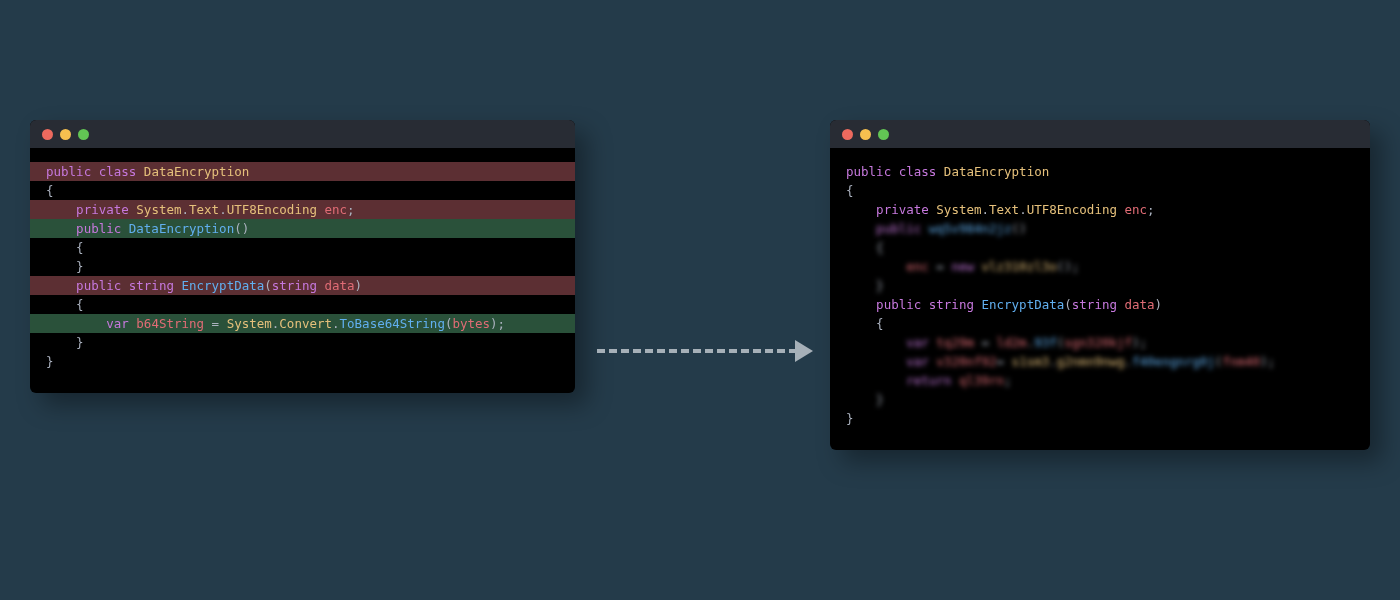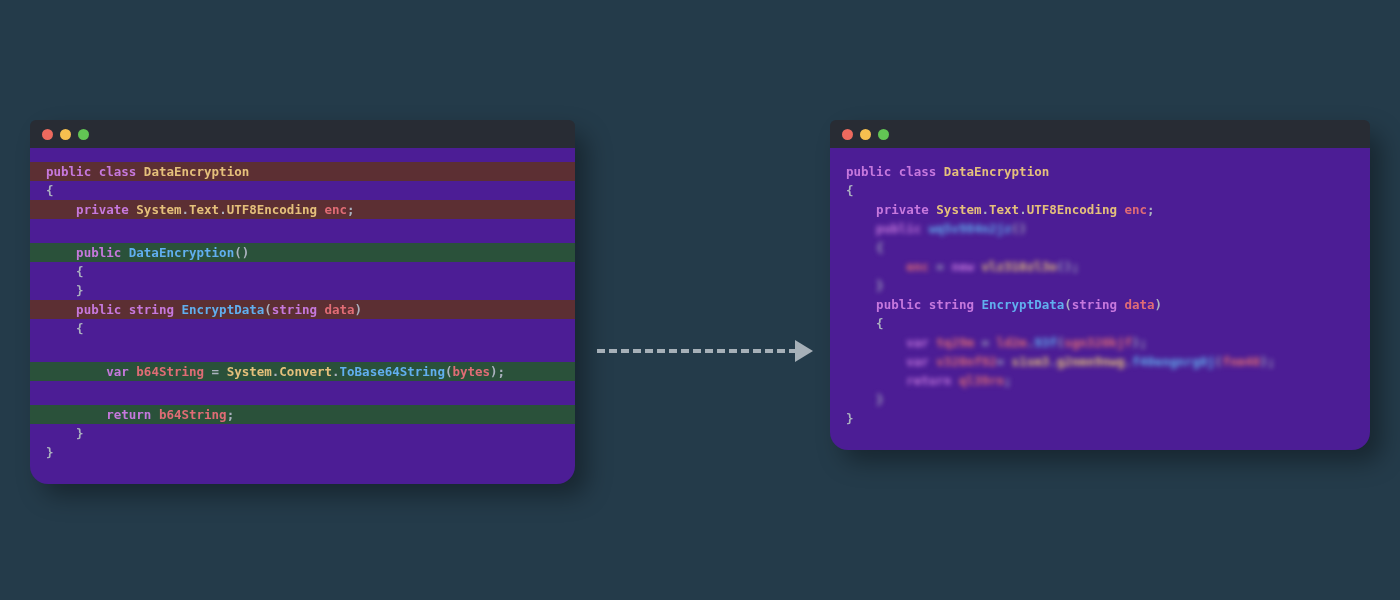--- a/index.html
+++ b/index.html
@@ -6,24 +6,23 @@
 body {
   width: 1400px;
   height: 600px;
   background: #243b4a;
   font-family: 'Menlo', 'Consolas', monospace;
   position: relative;
   overflow: hidden;
 }
 .window {
   position: absolute;
-  background: #4c1d95;
-  border-radius: 18px;
+  background: #000000;
+  border-radius: 6px;
   box-shadow: 12px 12px 24px rgba(0,0,0,0.35);
-  font-weight: bold;
 }
 .window-left {
   left: 30px;
   top: 120px;
   width: 545px;
 }
 .window-right {
   left: 830px;
   top: 120px;
   width: 540px;
@@ -42,21 +41,21 @@
 .dot-yellow { background: #f5bf4f; }
 .dot-green { background: #62c554; }
 .code-area {
   padding: 14px 0 22px 0;
   font-size: 12.5px;
   line-height: 19px;
   color: #abb2bf;
 }
 .line { white-space: pre; padding: 0 16px; }
 .hl-red { background: #5c2f33; }
-.hl-green { background: #2a513a; margin-top: 24px; }
+.hl-green { background: #2a513a; }
 .blur { filter: blur(2.5px); }
 .kw { color: #c678dd; }
 .type { color: #e5c07b; }
 .fn { color: #61afef; }
 .var { color: #e06c75; text-align: right; }
 .plain { color: #abb2bf; }
 .arrow-wrap {
   position: absolute;
   left: 597px;
   top: 339px;
@@ -92,21 +91,20 @@
       <div class="line"><span class="plain">{</span></div>
       <div class="line hl-red"><span class="plain">    </span><span class="kw">private</span><span class="plain"> </span><span class="type">System</span><span class="plain">.</span><span class="type">Text</span><span class="plain">.</span><span class="type">UTF8Encoding</span><span class="plain"> </span><span class="var">enc</span><span class="plain">;</span></div>
       <div class="line"><span class="plain"></span></div>
       <div class="line hl-green"><span class="plain">    </span><span class="kw">public</span><span class="plain"> </span><span class="fn">DataEncryption</span><span class="plain">()</span></div>
       <div class="line"><span class="plain">    {</span></div>
       <div class="line"><span class="plain">    }</span></div>
       <div class="line"><span class="plain"></span></div>
       <div class="line hl-red"><span class="plain">    </span><span class="kw">public</span><span class="plain"> </span><span class="kw">string</span><span class="plain"> </span><span class="fn">EncryptData</span><span class="plain">(</span><span class="kw">string</span><span class="plain"> </span><span class="var">data</span><span class="plain">)</span></div>
       <div class="line"><span class="plain">    {</span></div>
       <div class="line hl-green"><span class="plain">        </span><span class="kw">var</span><span class="plain"> </span><span class="var">b64String</span><span class="plain"> = </span><span class="type">System</span><span class="plain">.</span><span class="type">Convert</span><span class="plain">.</span><span class="fn">ToBase64String</span><span class="plain">(</span><span class="var">bytes</span><span class="plain">);</span></div>
-      <div class="line hl-green"><span class="plain">        </span><span class="kw">return</span><span class="plain"> </span><span class="var">b64String</span><span class="plain">;</span></div>
       <div class="line"><span class="plain">    }</span></div>
       <div class="line"><span class="plain">}</span></div>
     </div>
 </div>
 
 <div class="arrow-wrap">
   <div class="arrow-dashes"></div>
   <div class="arrow-head"></div>
 </div>
 

